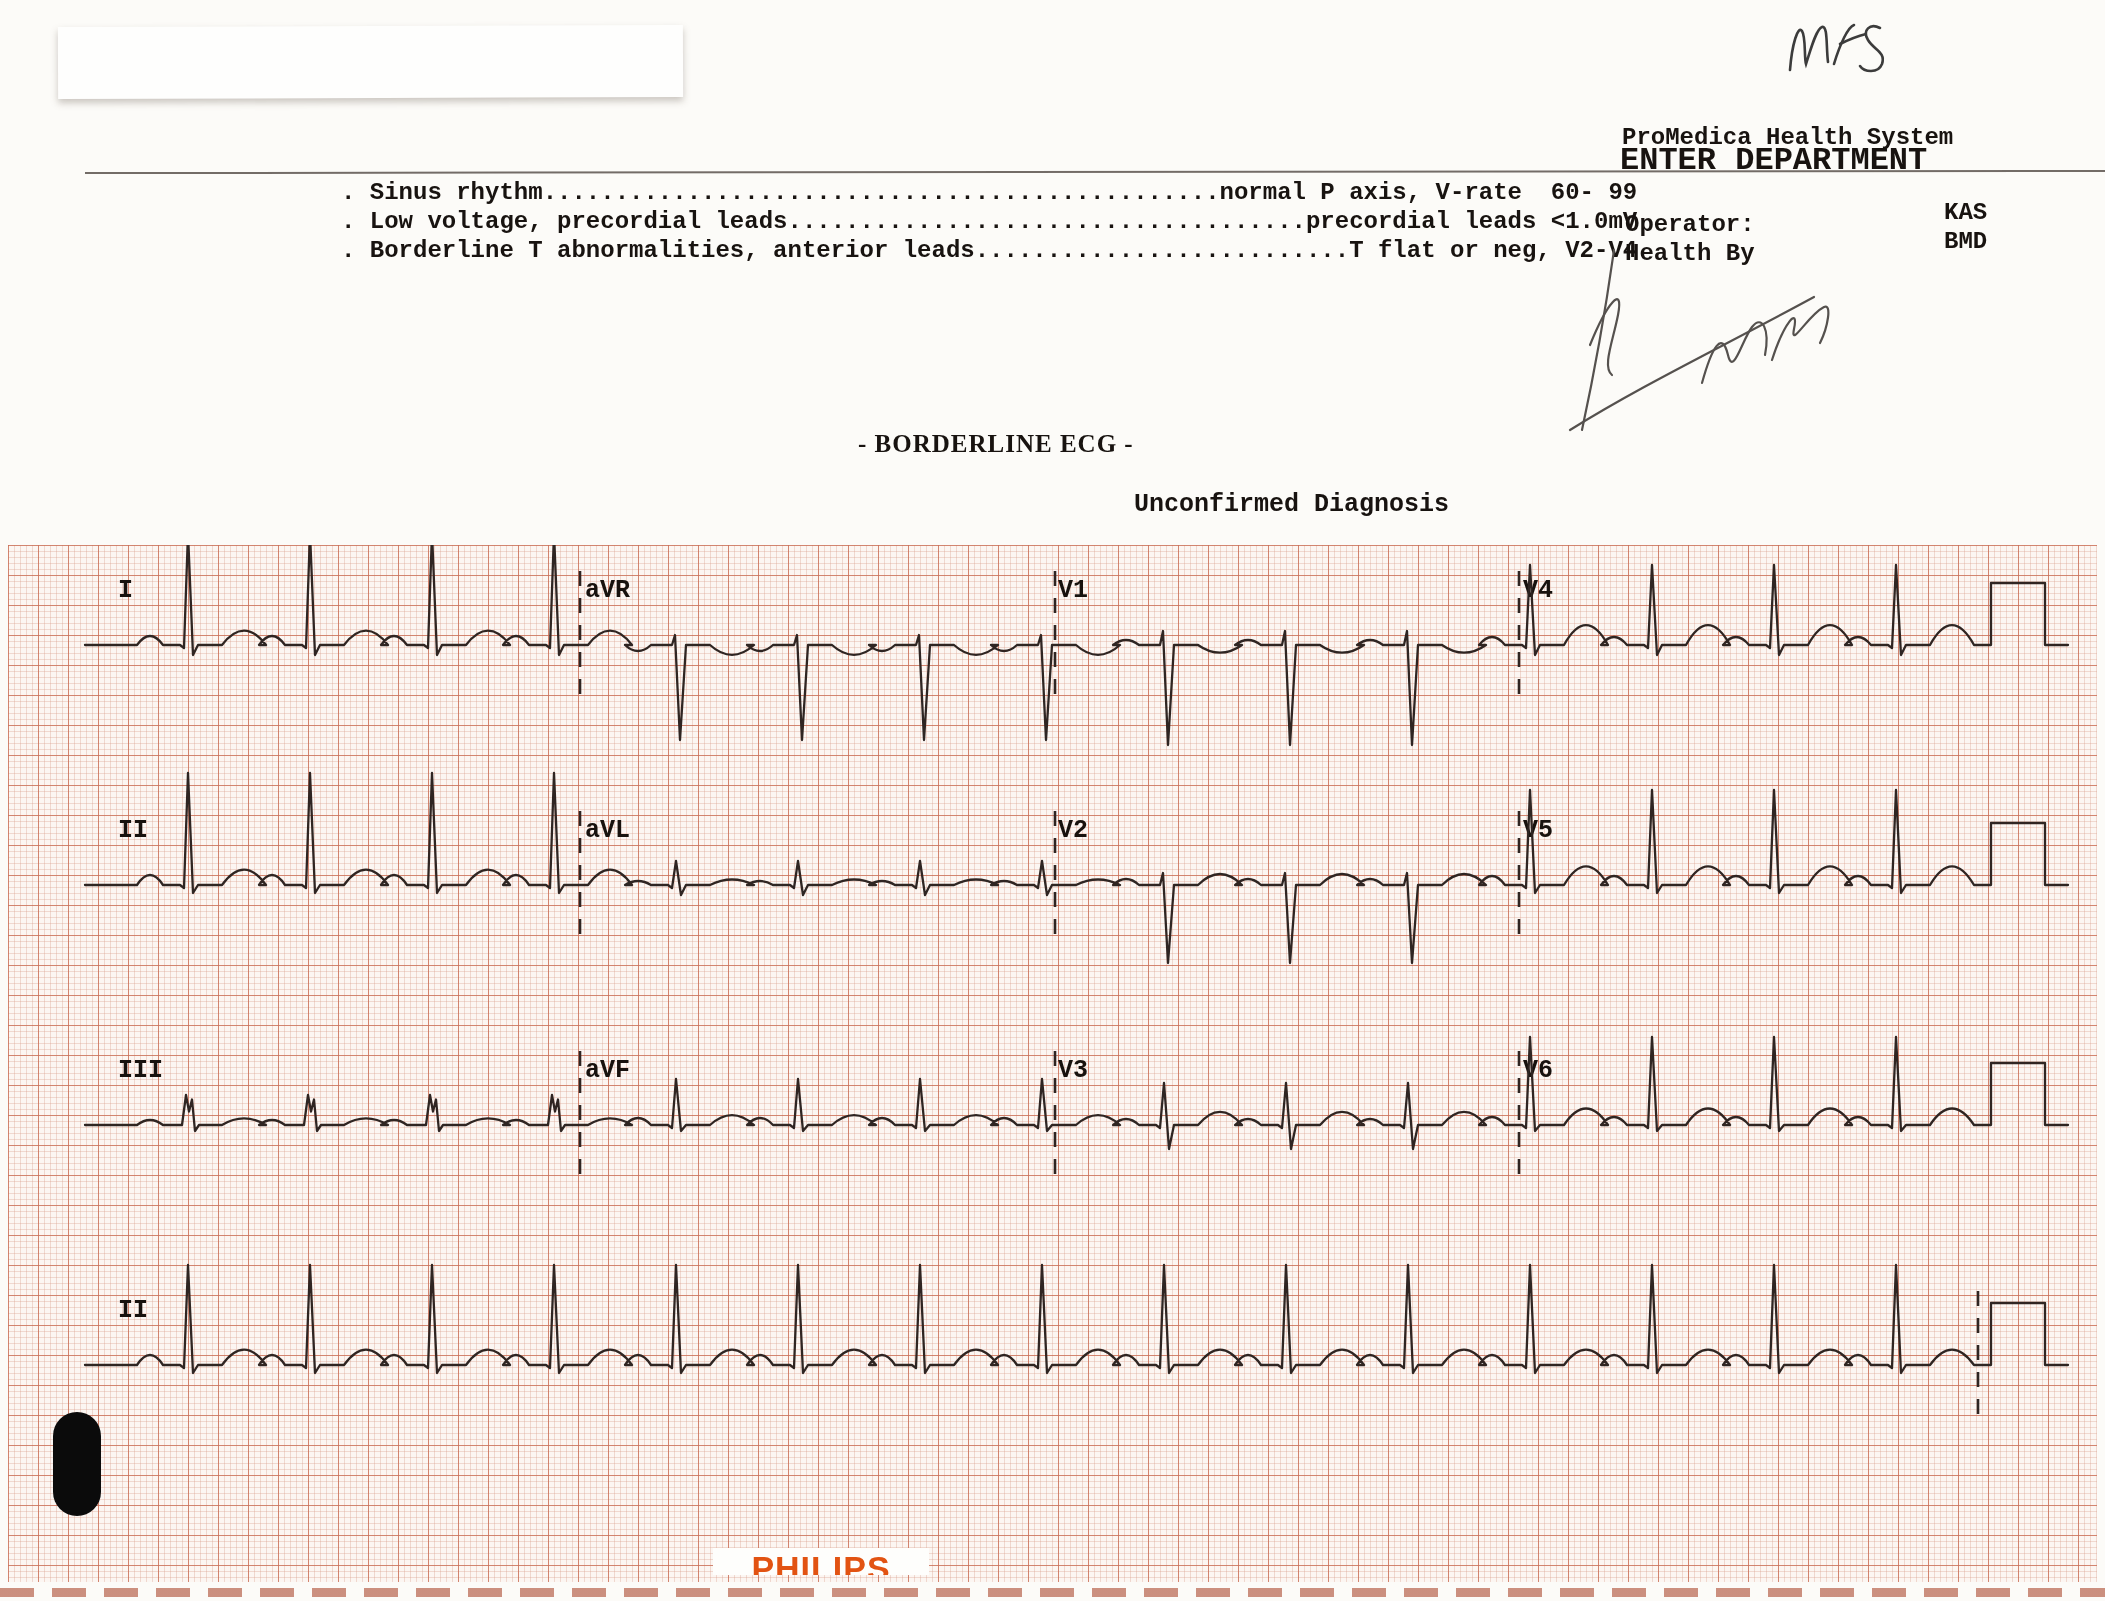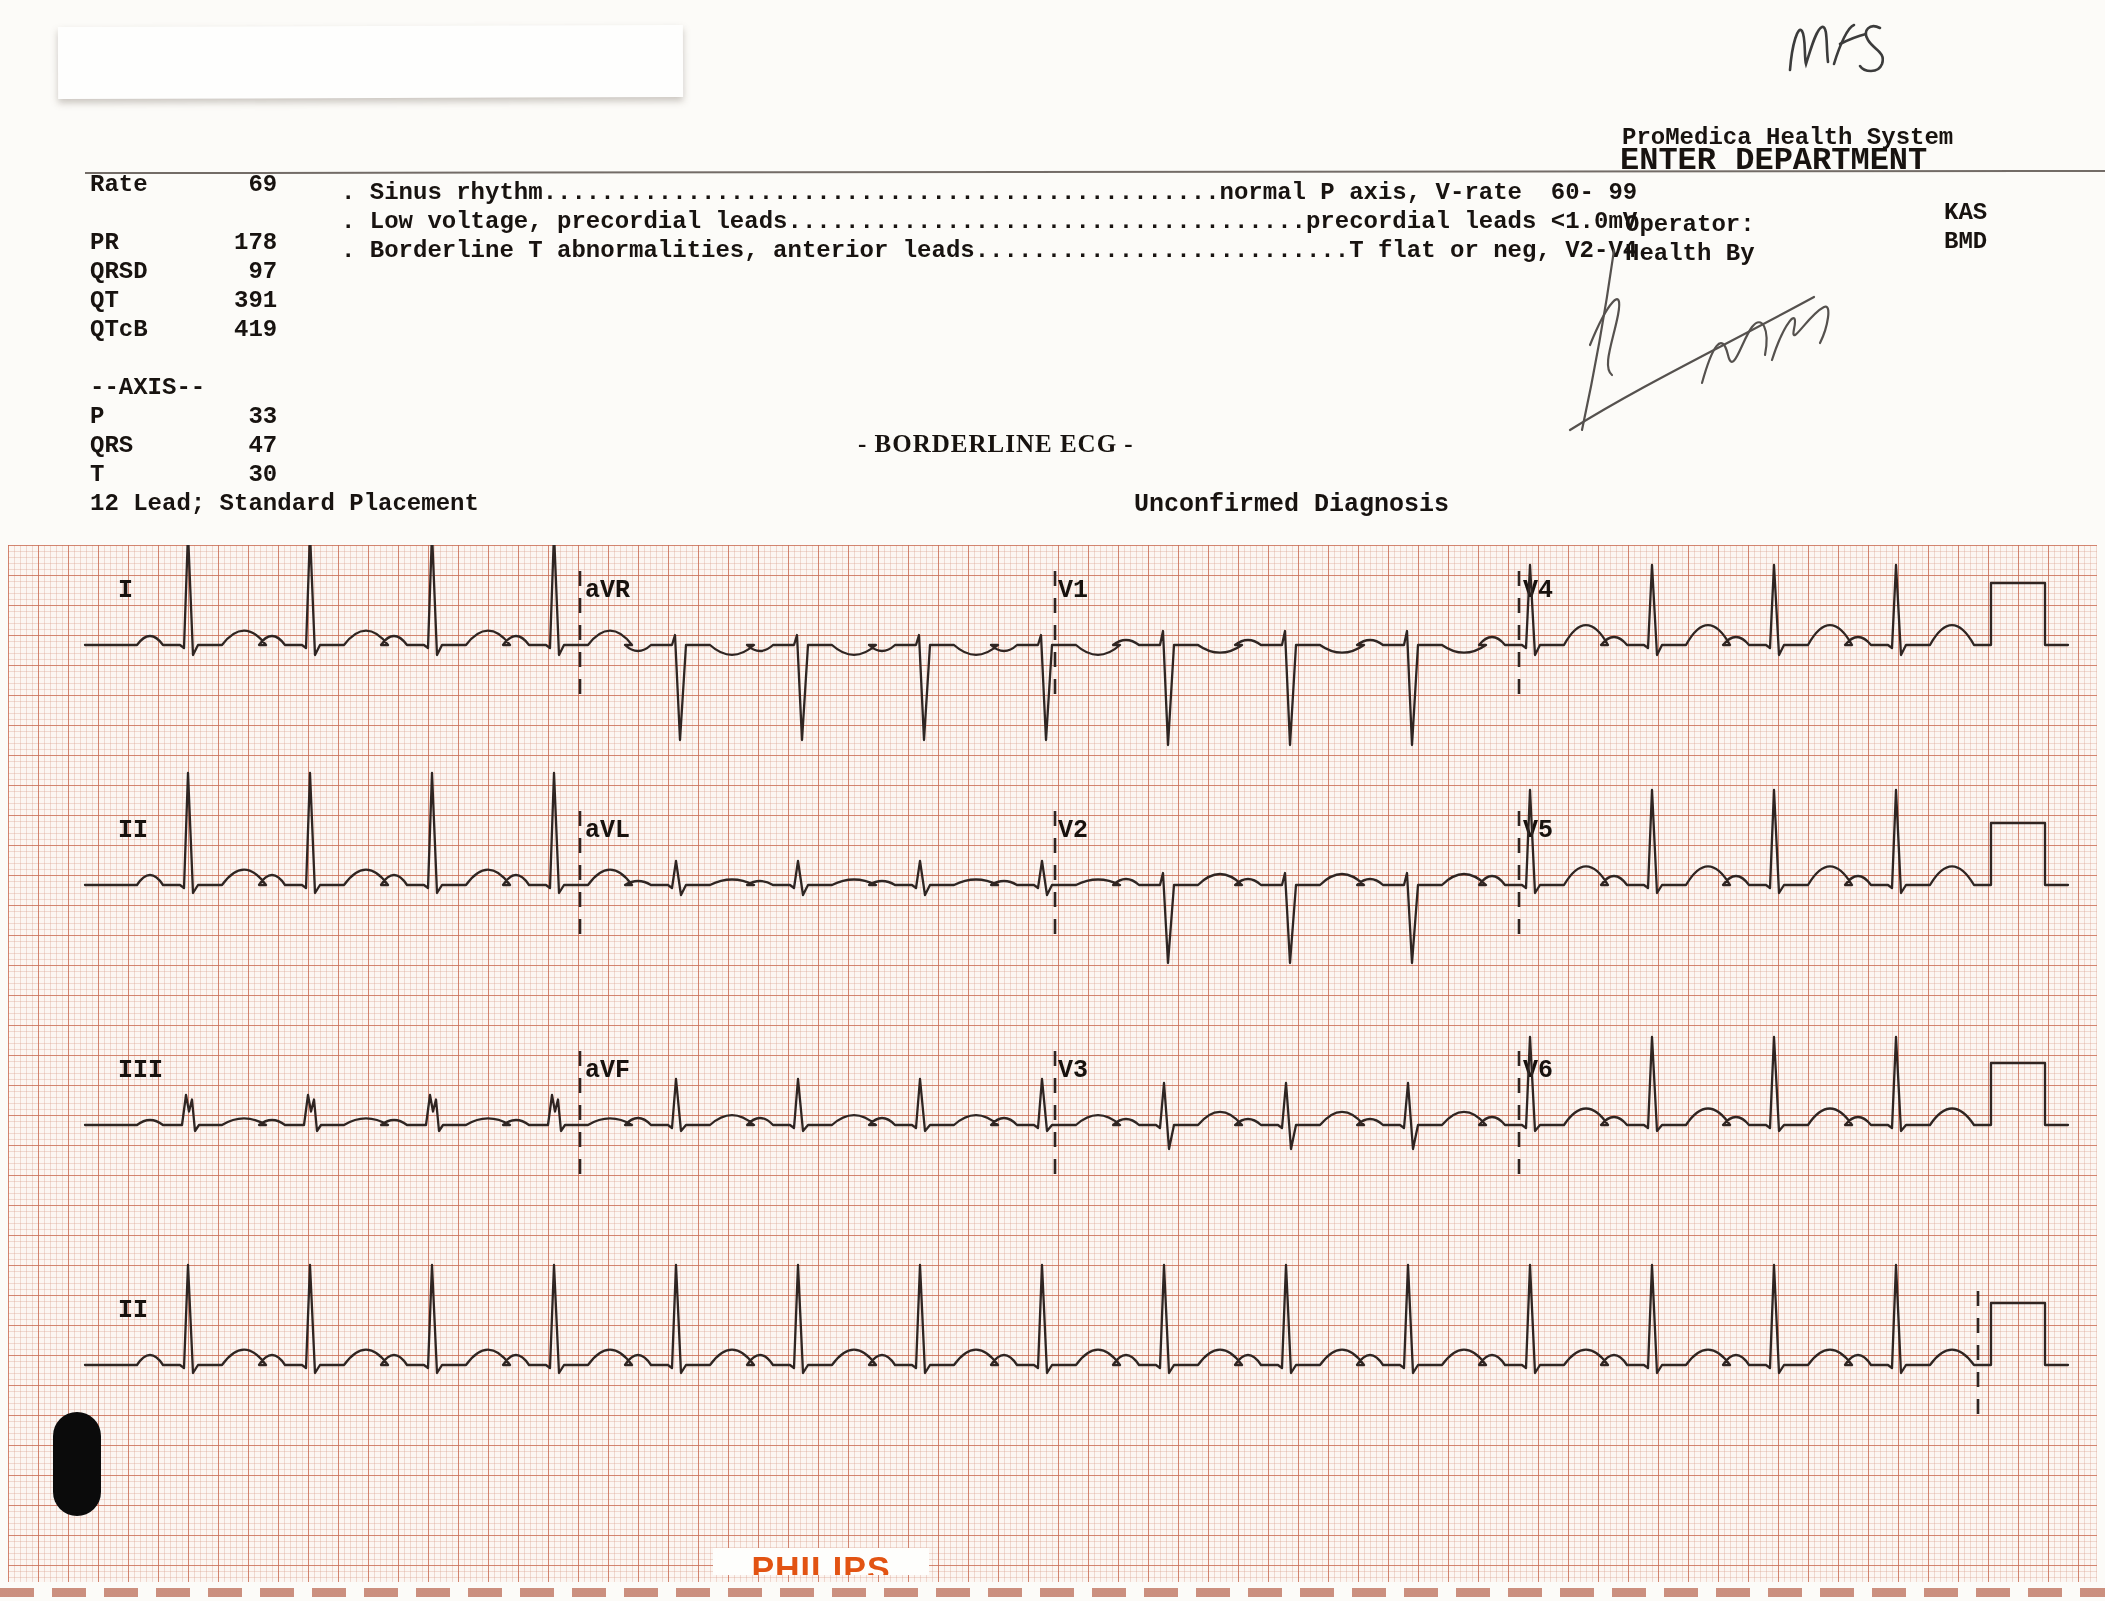--- a/index.html
+++ b/index.html
@@ -55,32 +55,20 @@
     <path class="handwriting" d="M8,58 C10,32 16,13 20,19 C24,25 22,45 24,52 C28,40 34,17 40,15 C46,13 44,35 46,50"></path>
     <path class="handwriting" d="M52,52 C58,32 66,15 72,13"></path>
     <path class="handwriting" d="M58,32 C66,28 76,24 84,22"></path>
     <path class="handwriting" d="M98,16 C88,11 80,18 86,28 C92,38 104,40 100,52 C96,62 82,60 78,54"></path>
   </svg>
 
   <div class="abs org">ProMedica Health System</div>
   <div class="abs dept">ENTER DEPARTMENT</div>
   <div class="abs rule"></div>
 
-  <pre class="abs mono measurements" id="measurements">Rate       69
-
-PR        178
-QRSD       97
-QT        391
-QTcB      419
-
---AXIS--
-P          33
-QRS        47
-T          30
-12 Lead; Standard Placement</pre>
   <pre class="abs mono statements" id="statements">. Sinus rhythm...............................................normal P axis, V-rate  60- 99
 . Low voltage, precordial leads....................................precordial leads &lt;1.0mV
 . Borderline T abnormalities, anterior leads..........................T flat or neg, V2-V4</pre>
 
   <div class="oprow" style="position:absolute;top:199px;left:0;width:2105px;">
     <span class="oplabel">Operator:</span>
     <span class="opvalue">KAS</span>
   </div>
   <div class="oprow" style="position:absolute;top:228px;left:0;width:2105px;">
     <span class="oplabel">Health By</span>

